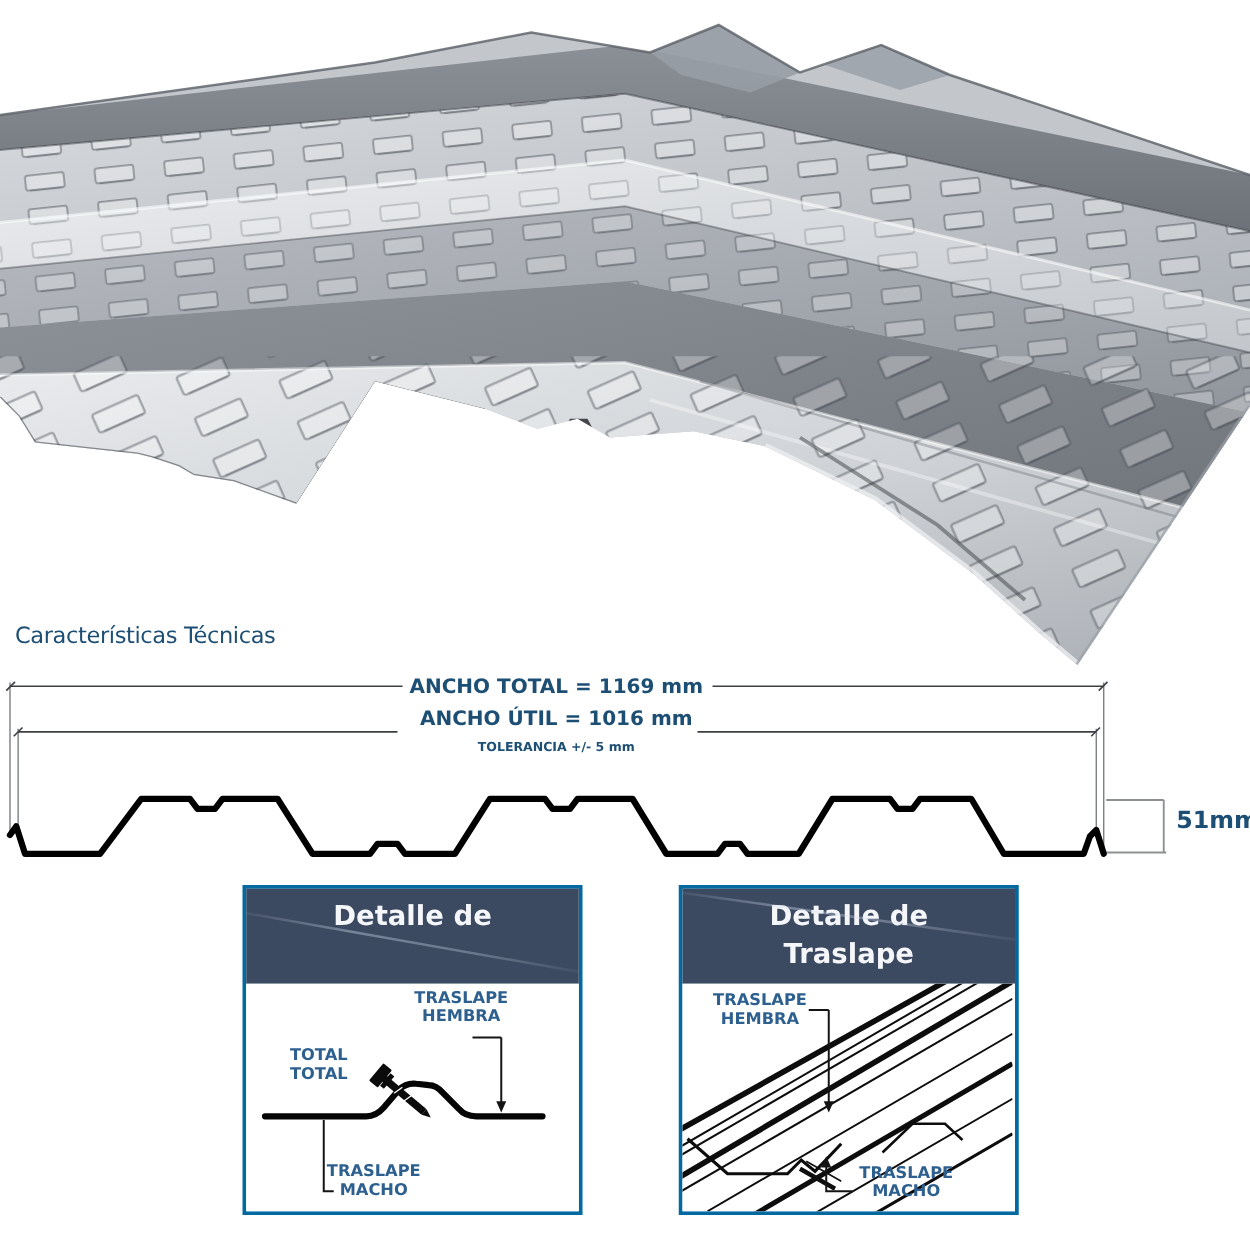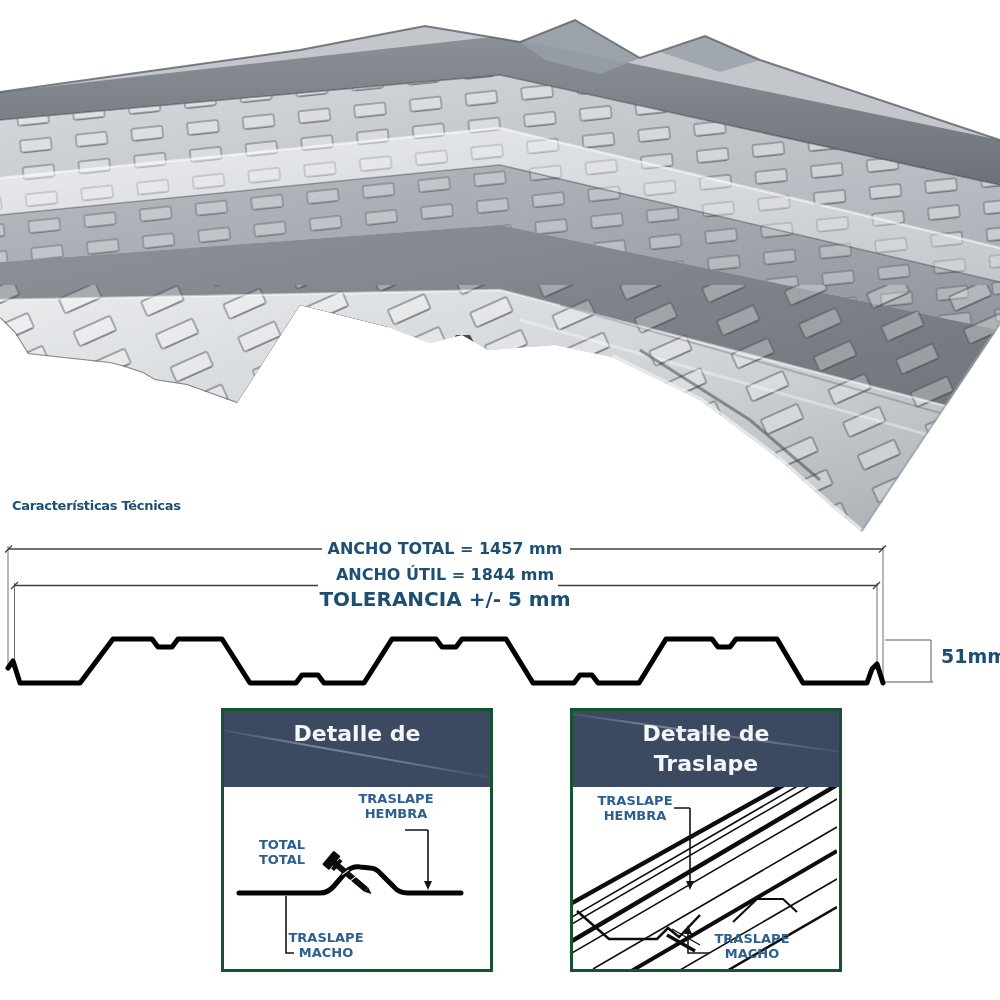--- a/index.html
+++ b/index.html
@@ -3,34 +3,34 @@
 <meta charset="utf-8">
 <style>
   html,body{margin:0;padding:0;background:#ffffff;}
   body{width:1000px;height:1000px;font-family:"DejaVu Sans","Liberation Sans",sans-serif;}
   .canvas{position:relative;width:1000px;height:1000px;background:#fff;overflow:hidden;}
   .abs{position:absolute;}
   svg{display:block;}
 
   .page-title{
     left:12px;top:498px;
-    font-size:13px;font-weight:bold;letter-spacing:-0.3px;
+    font-size:18px;font-weight:normal;letter-spacing:-0.3px;
     color:#1d4e74;white-space:nowrap;
   }
   .dimtext{
     color:#1d4e74;font-weight:bold;text-align:center;white-space:nowrap;
   }
   .t-total{left:280px;width:330px;top:539px;font-size:16px;line-height:20px;}
   .t-util {left:280px;width:330px;top:565px;font-size:16px;line-height:19px;}
-  .t-tol  {left:280px;width:330px;top:591px;font-size:20px;line-height:16px;}
+  .t-tol  {left:280px;width:330px;top:591px;font-size:10px;line-height:16px;}
   .t-h51  {left:941px;top:645px;font-size:19px;line-height:22px;text-align:left;}
 
   .box{
     position:absolute;width:266px;height:258px;
-    border:3px solid #14532d;background:#ffffff;margin-left:27px;
+    border:3px solid #0369a1;background:#ffffff;
   }
   .box-fij{left:194px;top:708px;}
   .box-tra{left:543px;top:708px;}
   .box-header{
     position:relative;height:76px;background:#3b4961;overflow:hidden;
     color:#f4f6f9;font-weight:bold;font-size:22px;line-height:30px;
     text-align:center;padding-top:8px;box-sizing:border-box;
   }
   .box-header::after{
     content:"";position:absolute;left:-20px;right:-20px;top:55%;height:2px;
@@ -165,22 +165,22 @@
       <line x1="931" y1="640" x2="931" y2="682"></line>
       <line x1="885" y1="682" x2="933" y2="682"></line>
     </g>
 
     <polyline fill="none" stroke="#000000" stroke-width="5" stroke-linejoin="round" stroke-linecap="round" points="8,668 13,661 20,683 80,683 113,639 152,639 158,647 172,647 178,639 222,639
               250,683 296,683 302,675 318,675 324,683 364,683 392,639 436,639 442,647 456,647
               462,639 506,639 533,683 574,683 580,675 592,675 598,683 639,683 666,639 712,639
               718,647 730,647 736,639 777,639 803,683 867,683 872,669 877,664 883,683"></polyline>
   </svg>
 
-  <div class="abs dimtext t-total">ANCHO TOTAL = 1457 mm</div>
-  <div class="abs dimtext t-util">ANCHO ÚTIL = 1844 mm</div>
+  <div class="abs dimtext t-total">ANCHO TOTAL = 1169 mm</div>
+  <div class="abs dimtext t-util">ANCHO ÚTIL = 1016 mm</div>
   <div class="abs dimtext t-tol">TOLERANCIA +/- 5 mm</div>
   <div class="abs dimtext t-h51">51mm</div>
 
   <div class="box box-fij">
     <div class="box-header">
       <div>Detalle de</div>
     </div>
     <div class="box-body">
       <svg width="266" height="182" viewBox="0 0 266 182">
 

